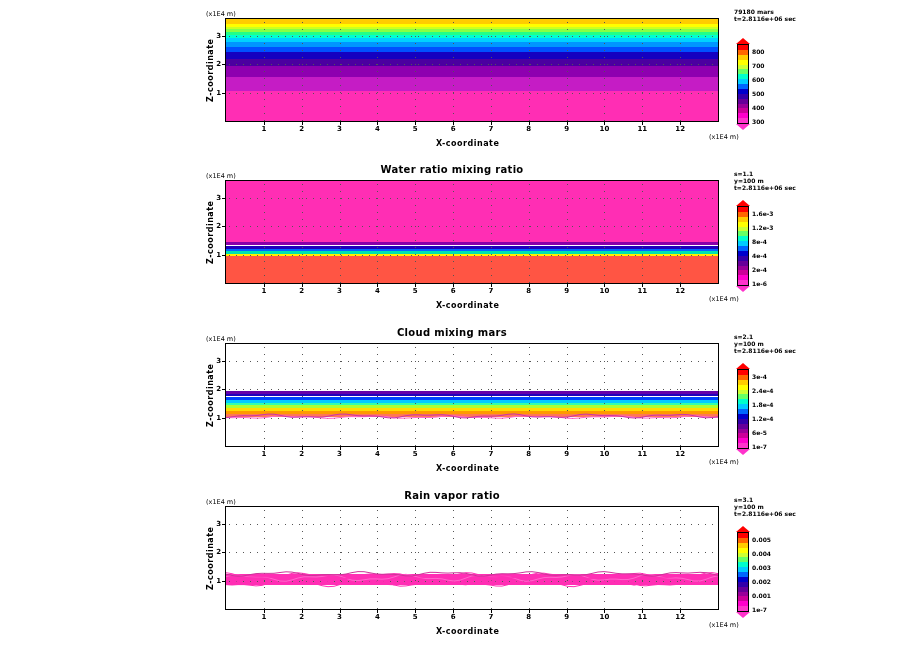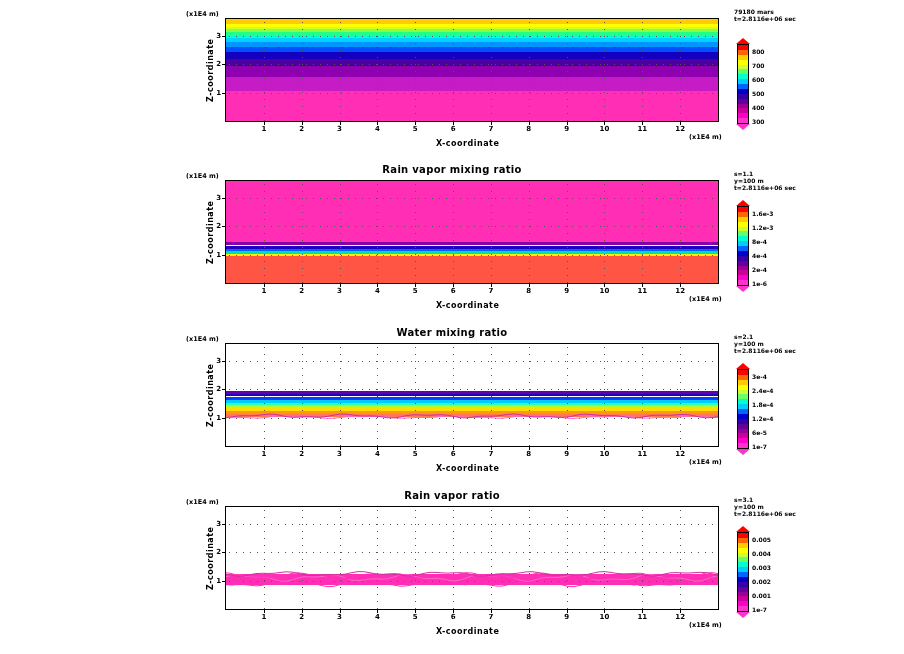--- a/index.html
+++ b/index.html
@@ -42,22 +42,23 @@
   }
   .xlabel{
     position:absolute;
     font-size:8px;
     font-weight:bold;
     letter-spacing:0.5px;
   }
   .unit{
     position:absolute;
     font-size:6.5px;
-    font-weight:bold;
+    font-weight:normal;
     white-space:nowrap;
+    margin-left:20px;
   }
   .xtick{
     position:absolute;
     font-size:7px;
     font-weight:bold;
     text-align:center;
     width:14px;
   }
   .ytick{
     position:absolute;
@@ -565,21 +566,21 @@
       <div class="cbar-arrow" style="left: 736px; top: 38px; border-bottom: 6px solid rgb(255, 0, 0);"></div>
       <div class="cbar-arrow" style="left: 736px; top: 124px; border-top: 6px solid rgb(255, 51, 204);"></div>
       <div class="cbar-label" style="left: 752px; top: 48px;">800</div>
       <div class="cbar-label" style="left: 752px; top: 62px;">700</div>
       <div class="cbar-label" style="left: 752px; top: 76px;">600</div>
       <div class="cbar-label" style="left: 752px; top: 90px;">500</div>
       <div class="cbar-label" style="left: 752px; top: 104px;">400</div>
       <div class="cbar-label" style="left: 752px; top: 118px;">300</div>
     </div>
     <div class="panel" style="top: 162px; height: 162px;">
-      <div class="panel-title" style="top: 2px;">Rain vapor mixing ratio</div>
+      <div class="panel-title" style="top: 2px;">Water ratio mixing ratio</div>
       <div class="unit" style="left: 186px; top: 10px;">(x1E4 m)</div>
       <div class="plotbox" style="left: 225px; top: 18px; width: 494px; height: 104px;">
         <div class="band" style="top: 87px; height: 15px; background: rgb(255, 85, 68);"></div>
         <div class="band" style="top: 75px; height: 12px; background: rgb(255, 85, 68);"></div>
         <div class="band" style="top: 73px; height: 2px; background: rgb(255, 238, 0);"></div>
         <div class="band" style="top: 70px; height: 3px; background: rgb(0, 224, 176);"></div>
         <div class="band" style="top: 67px; height: 3px; background: rgb(0, 102, 255);"></div>
         <div class="band" style="top: 65px; height: 3px; background: rgb(34, 0, 187);"></div>
         <div class="band" style="top: 61px; height: 3px; background: rgb(136, 0, 170);"></div>
         <div class="band" style="top: 0px; height: 61px; background: rgb(255, 46, 180);"></div>
@@ -1033,21 +1034,21 @@
       <div class="cbar-arrow" style="left: 736px; top: 38px; border-bottom: 6px solid rgb(255, 0, 0);"></div>
       <div class="cbar-arrow" style="left: 736px; top: 124px; border-top: 6px solid rgb(255, 51, 204);"></div>
       <div class="cbar-label" style="left: 752px; top: 48px;">1.6e-3</div>
       <div class="cbar-label" style="left: 752px; top: 62px;">1.2e-3</div>
       <div class="cbar-label" style="left: 752px; top: 76px;">8e-4</div>
       <div class="cbar-label" style="left: 752px; top: 90px;">4e-4</div>
       <div class="cbar-label" style="left: 752px; top: 104px;">2e-4</div>
       <div class="cbar-label" style="left: 752px; top: 118px;">1e-6</div>
     </div>
     <div class="panel" style="top: 325px; height: 162px;">
-      <div class="panel-title" style="top: 2px;">Water mixing ratio</div>
+      <div class="panel-title" style="top: 2px;">Cloud mixing mars</div>
       <div class="unit" style="left: 186px; top: 10px;">(x1E4 m)</div>
       <div class="plotbox" style="left: 225px; top: 18px; width: 494px; height: 104px;">
         <div class="band" style="top: 73px; height: 29px; background: rgb(255, 255, 255);"></div>
         <div class="band" style="top: 70px; height: 3px; background: rgb(255, 119, 85);"></div>
         <div class="band" style="top: 67px; height: 3px; background: rgb(255, 153, 0);"></div>
         <div class="band" style="top: 64px; height: 3px; background: rgb(255, 221, 0);"></div>
         <div class="band" style="top: 61px; height: 3px; background: rgb(170, 255, 51);"></div>
         <div class="band" style="top: 58px; height: 3px; background: rgb(51, 255, 170);"></div>
         <div class="band" style="top: 56px; height: 3px; background: rgb(0, 204, 255);"></div>
         <div class="band" style="top: 53px; height: 3px; background: rgb(0, 68, 255);"></div>

